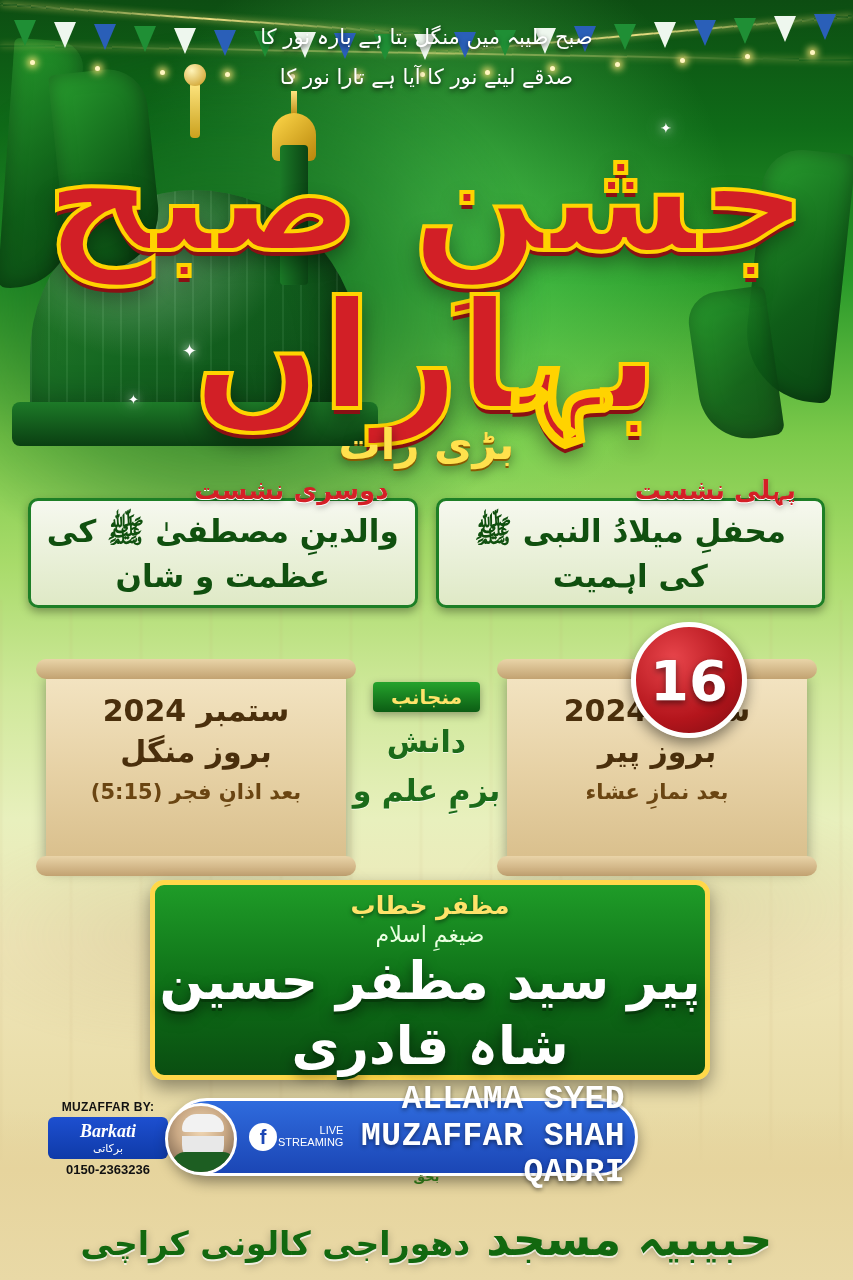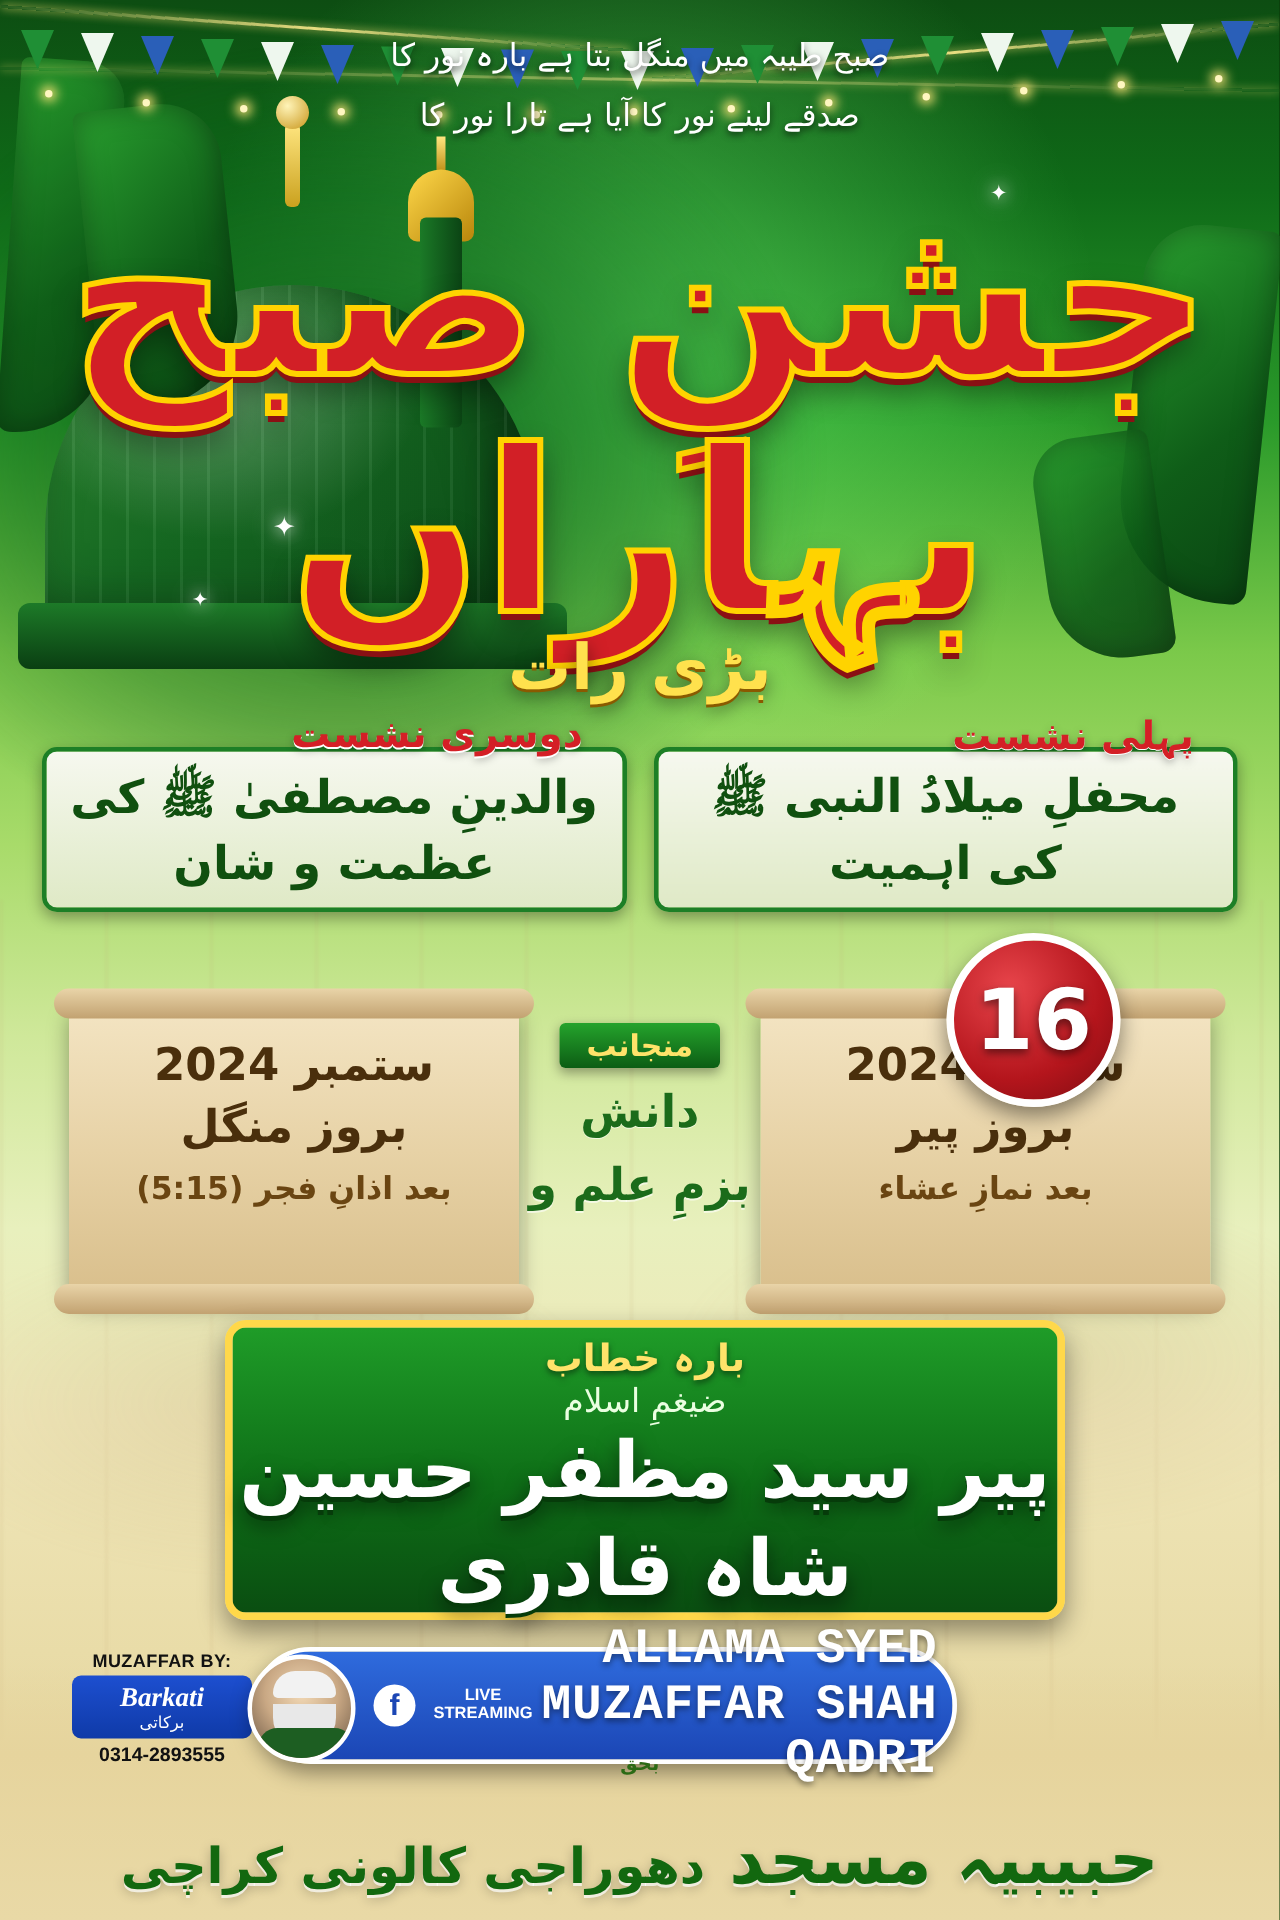--- a/index.html
+++ b/index.html
@@ -367,24 +367,24 @@
   .livebar .fb {
     margin-left: 78px;
     width: 28px; height: 28px; border-radius: 50%;
     background: #ffffff; color: #1b46b5;
     font-family: "Liberation Sans", sans-serif;
     font-weight: bold; font-size: 20px;
     display: flex; align-items: center; justify-content: center;
     flex: 0 0 auto;
   }
   .livebar .livetxt {
-    margin-left: 12px; color: #fff;
+    margin-left: 1px; color: #fff;
     font-family: "Liberation Sans", sans-serif;
-    font-size: 11px; font-weight: bold; line-height: 1.05;
-    text-align: center; flex: 0 0 auto;
+    font-size: 11px; font-weight: normal; line-height: 1.05;
+    text-align: right; flex: 0 0 auto;
   }
   .livebar .names {
     flex: 1; text-align: right; color: #fff;
     font-family: Liberation Mono, monospace;
     font-weight: bold; font-size: 33px; line-height: 1.12;
     letter-spacing: .5px;
     text-shadow: 0 2px 4px rgba(0,0,0,.45);
     padding-right: 10px;
   }
 
@@ -522,32 +522,32 @@
     <div class="daybadge right">16</div>
 
     <div class="center-tag">
       <div class="ribbon">منجانب</div>
       <div class="big">دانش</div>
       <div class="big">بزمِ علم و</div>
     </div>
   </div>
 
   <div class="speaker-panel">
-    <div class="khitab">بارہ خطاب</div>
+    <div class="khitab">مظفر خطاب</div>
     <div class="zeegham">ضیغمِ اسلام</div>
     <div class="name">پیر سید مظفر حسین شاہ قادری</div>
   </div>
 
   <div class="designed">
     <div class="dby">MUZAFFAR BY:</div>
     <div class="card">
       <div class="brand">Barkati</div>
       <div class="brand-ur">برکاتی</div>
     </div>
-    <div class="phone">0314-2893555</div>
+    <div class="phone">0150-2363236</div>
   </div>
 
   <div class="livebar">
     <div class="avatar">
       <div class="cap"></div>
       <div class="beard"></div>
       <div class="body"></div>
     </div>
     <div class="fb">f</div>
     <div class="livetxt">

